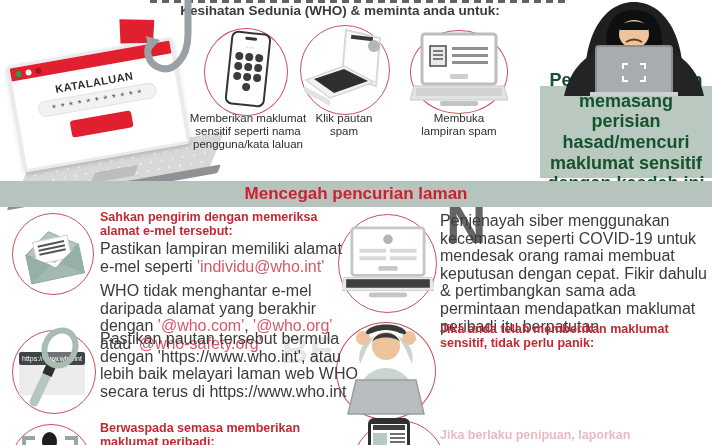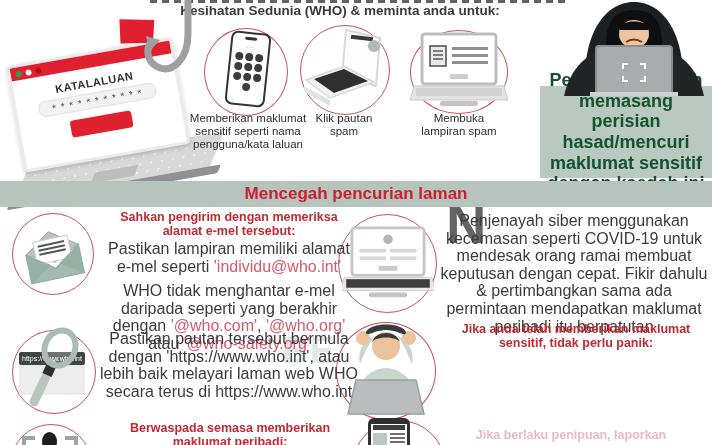--- a/index.html
+++ b/index.html
@@ -45,21 +45,21 @@
     display:flex;align-items:center;justify-content:center;text-align:center;
     font-size:18px;font-weight:bold;color:#14532d;line-height:1.15;padding:0 6px;box-sizing:border-box;}
   
   .banner{position:absolute;top:181px;left:0;width:712px;height:26px;background:#b6c4bd;z-index:1;
     display:flex;align-items:center;justify-content:center;}
   .banner span{font-size:17px;font-weight:bold;color:#ce1f2e;}
   
   .wm-light{position:absolute;top:330px;left:282px;font-size:36px;font-weight:bold;color:#e3e7e5;z-index:0;letter-spacing:2px;}
   .wm-dark{position:absolute;top:196px;left:446px;font-size:56px;font-weight:bold;color:#4a4a4a;opacity:.85;z-index:0;line-height:1;}
   
-  .tip{position:absolute;z-index:2;text-align:center;}
+  .tip{position:absolute;z-index:2;}
   .tip h3{margin:0;font-size:12.5px;font-weight:bold;color:#c22a33;line-height:1.08;}
   .tip p{margin:2px 0 0;font-size:16px;line-height:1.1;color:#3b3b3b;}
   .tip p + p{margin-top:7px;}
   .lnk{color:#d9576b;}
   .tip-faint h3{color:#e6bcc1;}
   
   .icon-wrap{position:absolute;display:flex;align-items:center;justify-content:center;z-index:1;}
   .addr-bar{position:absolute;top:22px;left:7px;width:66px;height:13px;background:#3f4447;border-radius:2px;
     color:#fff;font-size:7px;display:flex;align-items:center;justify-content:center;white-space:nowrap;}
   .addr-page{position:absolute;top:35px;left:7px;width:66px;height:30px;background:#ececec;}
@@ -177,21 +177,21 @@
       <rect x="17" y="19" width="26" height="2" fill="#555"></rect>
       <rect x="17" y="23" width="26" height="2" fill="#555"></rect>
       <path d="M4,22 L30,40 L56,22 L56,50 L4,50 Z" fill="#a3bab0" stroke="#8fa79d" stroke-width="1"></path>
       <path d="M4,50 L26,36 L4,22 Z" fill="#97b0a5"></path>
       <path d="M56,50 L34,36 L56,22 Z" fill="#97b0a5"></path>
     </svg>
   </div>
   <div class="tip" style="top:211px;left:100px;width:258px;">
     <h3>Sahkan pengirim dengan memeriksa alamat e-mel tersebut:</h3>
     <p><span>Pastikan lampiran memiliki alamat e-mel seperti </span><span class="lnk">'individu@who.int'</span></p>
-    <p><span>WHO tidak menghantar e-mel daripada seperti yang berakhir dengan </span><span class="lnk">'@who.com'</span><span>, </span><span class="lnk">'@who.org'</span><span> atau </span><span class="lnk">'@who-safety.org'</span></p>
+    <p><span>WHO tidak menghantar e-mel daripada alamat yang berakhir dengan </span><span class="lnk">'@who.com'</span><span>, </span><span class="lnk">'@who.org'</span><span> atau </span><span class="lnk">'@who-safety.org'</span></p>
   </div>
 
   <div class="ring icon-wrap" style="top:214px;left:338px;width:97px;height:97px;">
     <svg width="92" height="76" viewBox="0 0 96 80">
       <rect x="10" y="2" width="76" height="50" rx="3" fill="#ffffff" stroke="#c6c6c6" stroke-width="3"></rect>
       <circle cx="48" cy="14" r="5" fill="#b5b5b5"></circle>
       <rect x="18" y="24" width="28" height="4" fill="#d9d9d9"></rect>
       <rect x="50" y="24" width="28" height="4" fill="#d9d9d9"></rect>
       <rect x="18" y="32" width="28" height="4" fill="#d9d9d9"></rect>
       <rect x="50" y="32" width="28" height="4" fill="#d9d9d9"></rect>

